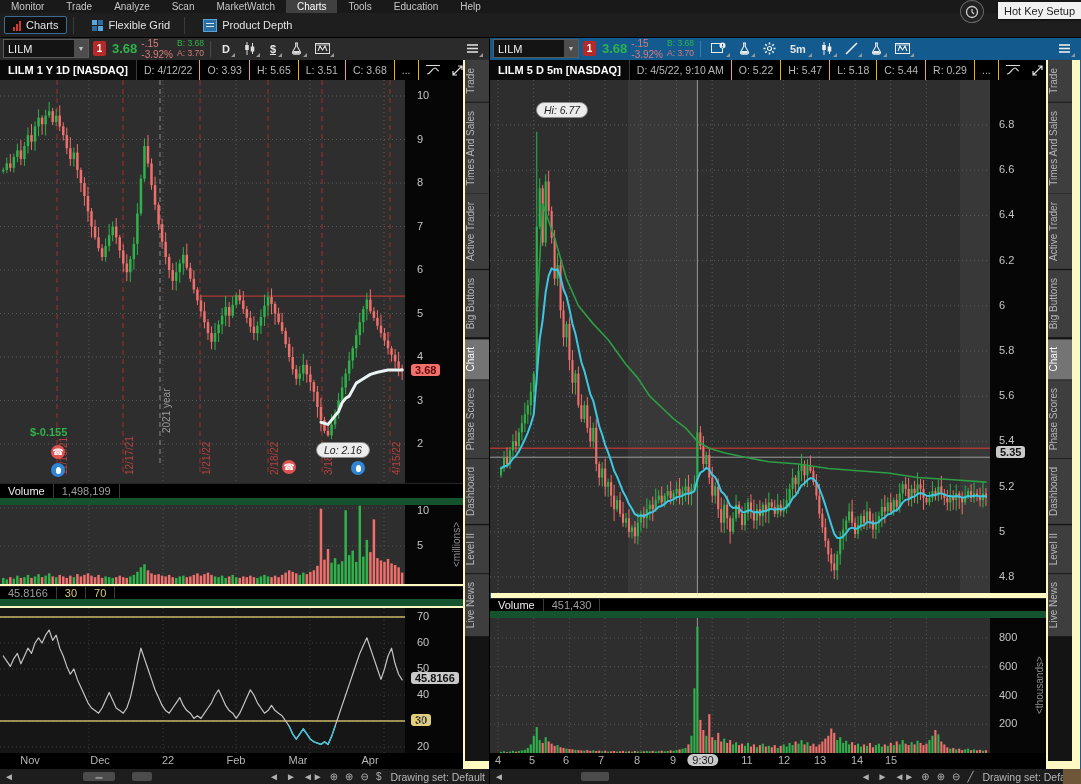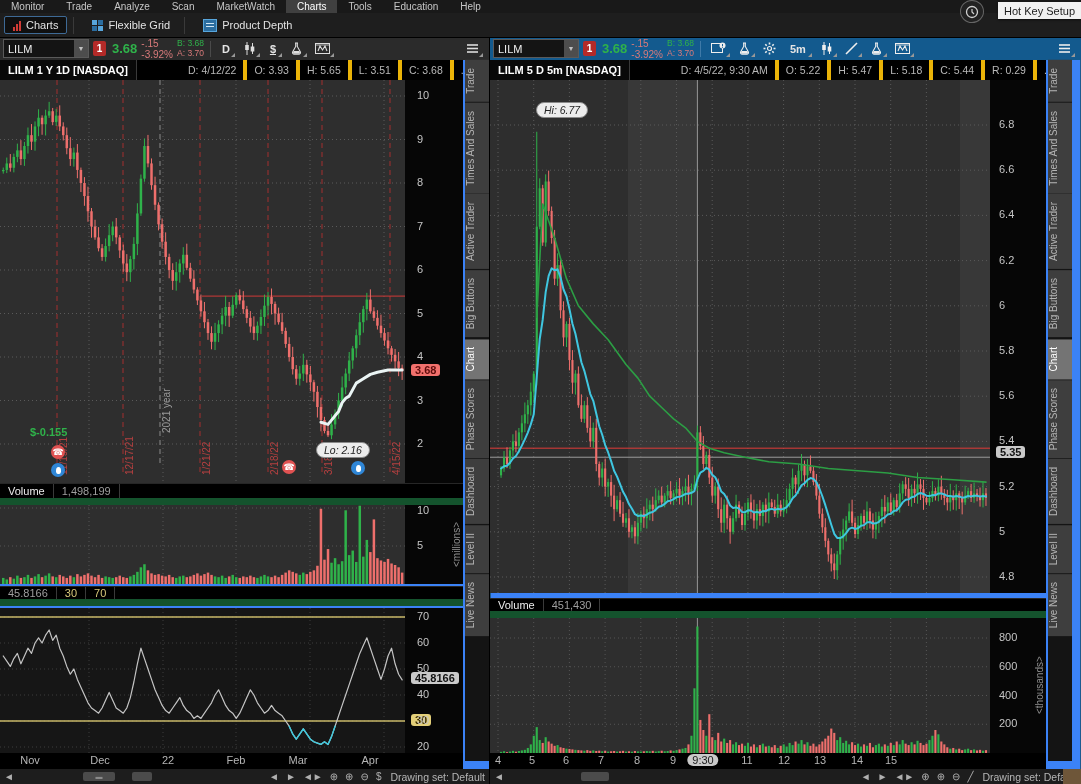--- a/index.html
+++ b/index.html
@@ -20,47 +20,47 @@
   .snsep{width:1px;height:17px;background:#3a3a3a;margin:0 6px;}
   .redbars{display:flex;align-items:flex-end;gap:1px;height:11px;}
   .redbars i{display:block;width:2px;background:#d23b35;}
   .gridic{display:grid;grid-template-columns:5px 5px;grid-gap:1px;}
   .gridic i{display:block;width:5px;height:5px;background:#58a6dc;}
   .gridic i.dim{background:#2b6da0;}
   .depthic{width:12px;height:11px;background:#2b6da0;border:1px solid #58a6dc;position:relative;}
   .depthic::after{content:"";position:absolute;left:2px;right:2px;top:3px;height:1px;background:#cfe6f5;box-shadow:0 3px 0 #cfe6f5;}
 
   
-  .panel{position:absolute;top:37px;height:747px;background:#3b82f6;}
+  .panel{position:absolute;top:37px;height:747px;background:#fef9c3;}
   #panel-left{left:0;width:489px;}
   #panel-right{left:490px;width:591px;box-shadow:inset 0 0 0 1px #1d5b90;}
 
   .ptoolbar{position:absolute;left:0;top:0;right:0;height:23px;display:flex;align-items:center;gap:4px;padding-left:3px;box-sizing:border-box;}
   #panel-left .ptoolbar{background:#2b2b2b;}
   #panel-right .ptoolbar{background:#135a8e;}
   .symbox{width:84px;height:17px;background:#141414;border:1px solid #5a5a5a;display:flex;align-items:center;flex:none;}
   .symtext{flex:1;color:#eee;font-size:11px;padding-left:4px;}
   .symdd{width:14px;height:100%;background:#4d4d4d;color:#c0c0c0;font-size:7px;display:flex;align-items:center;justify-content:center;}
   .alertbadge{background:#b42a28;color:#fff;font-size:10px;font-weight:bold;width:13px;height:15px;display:flex;align-items:center;justify-content:center;border-radius:2px;flex:none;}
   .lastpx{color:#2fb24a;font-weight:bold;font-size:13px;margin-left:2px;}
   .chg{font-size:10px;color:#d97a7a;line-height:1.1;}
   .ba{font-size:8.5px;line-height:1.1;}
   .ba .bid{color:#2fb24a;}.ba .ask{color:#d97a7a;}
   .tool{position:relative;min-width:18px;height:19px;background:transparent;border:none;color:#e4e4e4;font-size:11px;font-weight:bold;display:flex;align-items:center;justify-content:center;padding:0 4px;}
   .tool.dd::after{content:"";position:absolute;right:0;bottom:1px;border-left:4px solid transparent;border-bottom:4px solid #989898;}
   .tsep{width:1px;height:16px;background:#4a4a4a;margin:0 2px;flex:none;}
   #panel-right .tsep{background:#3f7aa8;}
   .spacer{flex:1;}
 
-  .pheader{position:absolute;top:23px;left:0;height:20px;background:#000;display:flex;align-items:stretch;font-size:10.5px;color:#b8b8b8;gap:44px;}
+  .pheader{position:absolute;top:23px;left:0;height:20px;background:#000;display:flex;align-items:stretch;font-size:10.5px;color:#b8b8b8;}
   #panel-left .pheader{width:463px;}
   #panel-right .pheader{width:556px;}
   .ptitle{color:#fff;font-weight:bold;font-size:11px;padding:0 8px;border-right:1px solid #3a3a3a;display:flex;align-items:center;background:#090909;white-space:nowrap;}
   .hfields{display:flex;align-items:stretch;}
-  .hcell{padding:0 7px;border-right:4px solid #eab308;display:flex;align-items:center;white-space:nowrap;}
+  .hcell{padding:0 7px;border-right:1px solid #eab308;display:flex;align-items:center;white-space:nowrap;}
   .hicon{margin-left:auto;display:flex;align-items:center;padding:0 6px;}
   .hexpand{display:flex;align-items:center;padding:0 5px;color:#ddd;}
 
   .plot{position:absolute;background:#2e2e2e;}
   #lc-plot{left:0;top:43px;width:405px;height:403px;}
   #lv-plot{left:0;top:468px;width:405px;height:79px;}
   #lr-plot{left:0;top:571px;width:405px;height:145px;background:#161616;}
   #rc-plot{left:0;top:43px;width:500px;height:513px;}
   #rv-plot{left:0;top:581px;width:500px;height:135px;}
   .plot svg{position:absolute;left:0;top:0;}
@@ -813,21 +813,21 @@
               <line x1="1" y1="5.5" x2="12" y2="5.5"></line>
               <line x1="1" y1="9" x2="12" y2="9"></line>
             </g>
           </svg>
       </button>
     </div>
 
     <div class="pheader">
       <span class="ptitle">LILM 5 D 5m [NASDAQ]</span>
       <span class="hfields" id="rh-fields">
-          <span class="hcell">D: 4/5/22, 9:30 AM</span>
+          <span class="hcell">D: 4/5/22, 9:10 AM</span>
           <span class="hcell">O: 5.22</span>
           <span class="hcell">H: 5.47</span>
           <span class="hcell">L: 5.18</span>
           <span class="hcell">C: 5.44</span>
           <span class="hcell">R: 0.29</span>
           <span class="hcell">...</span>
         </span>
       <span class="hicon">
         <svg width="16" height="12" viewBox="0 0 16 12">
             <line x1="1" y1="1.5" x2="15" y2="1.5" stroke="#ddd"></line>

